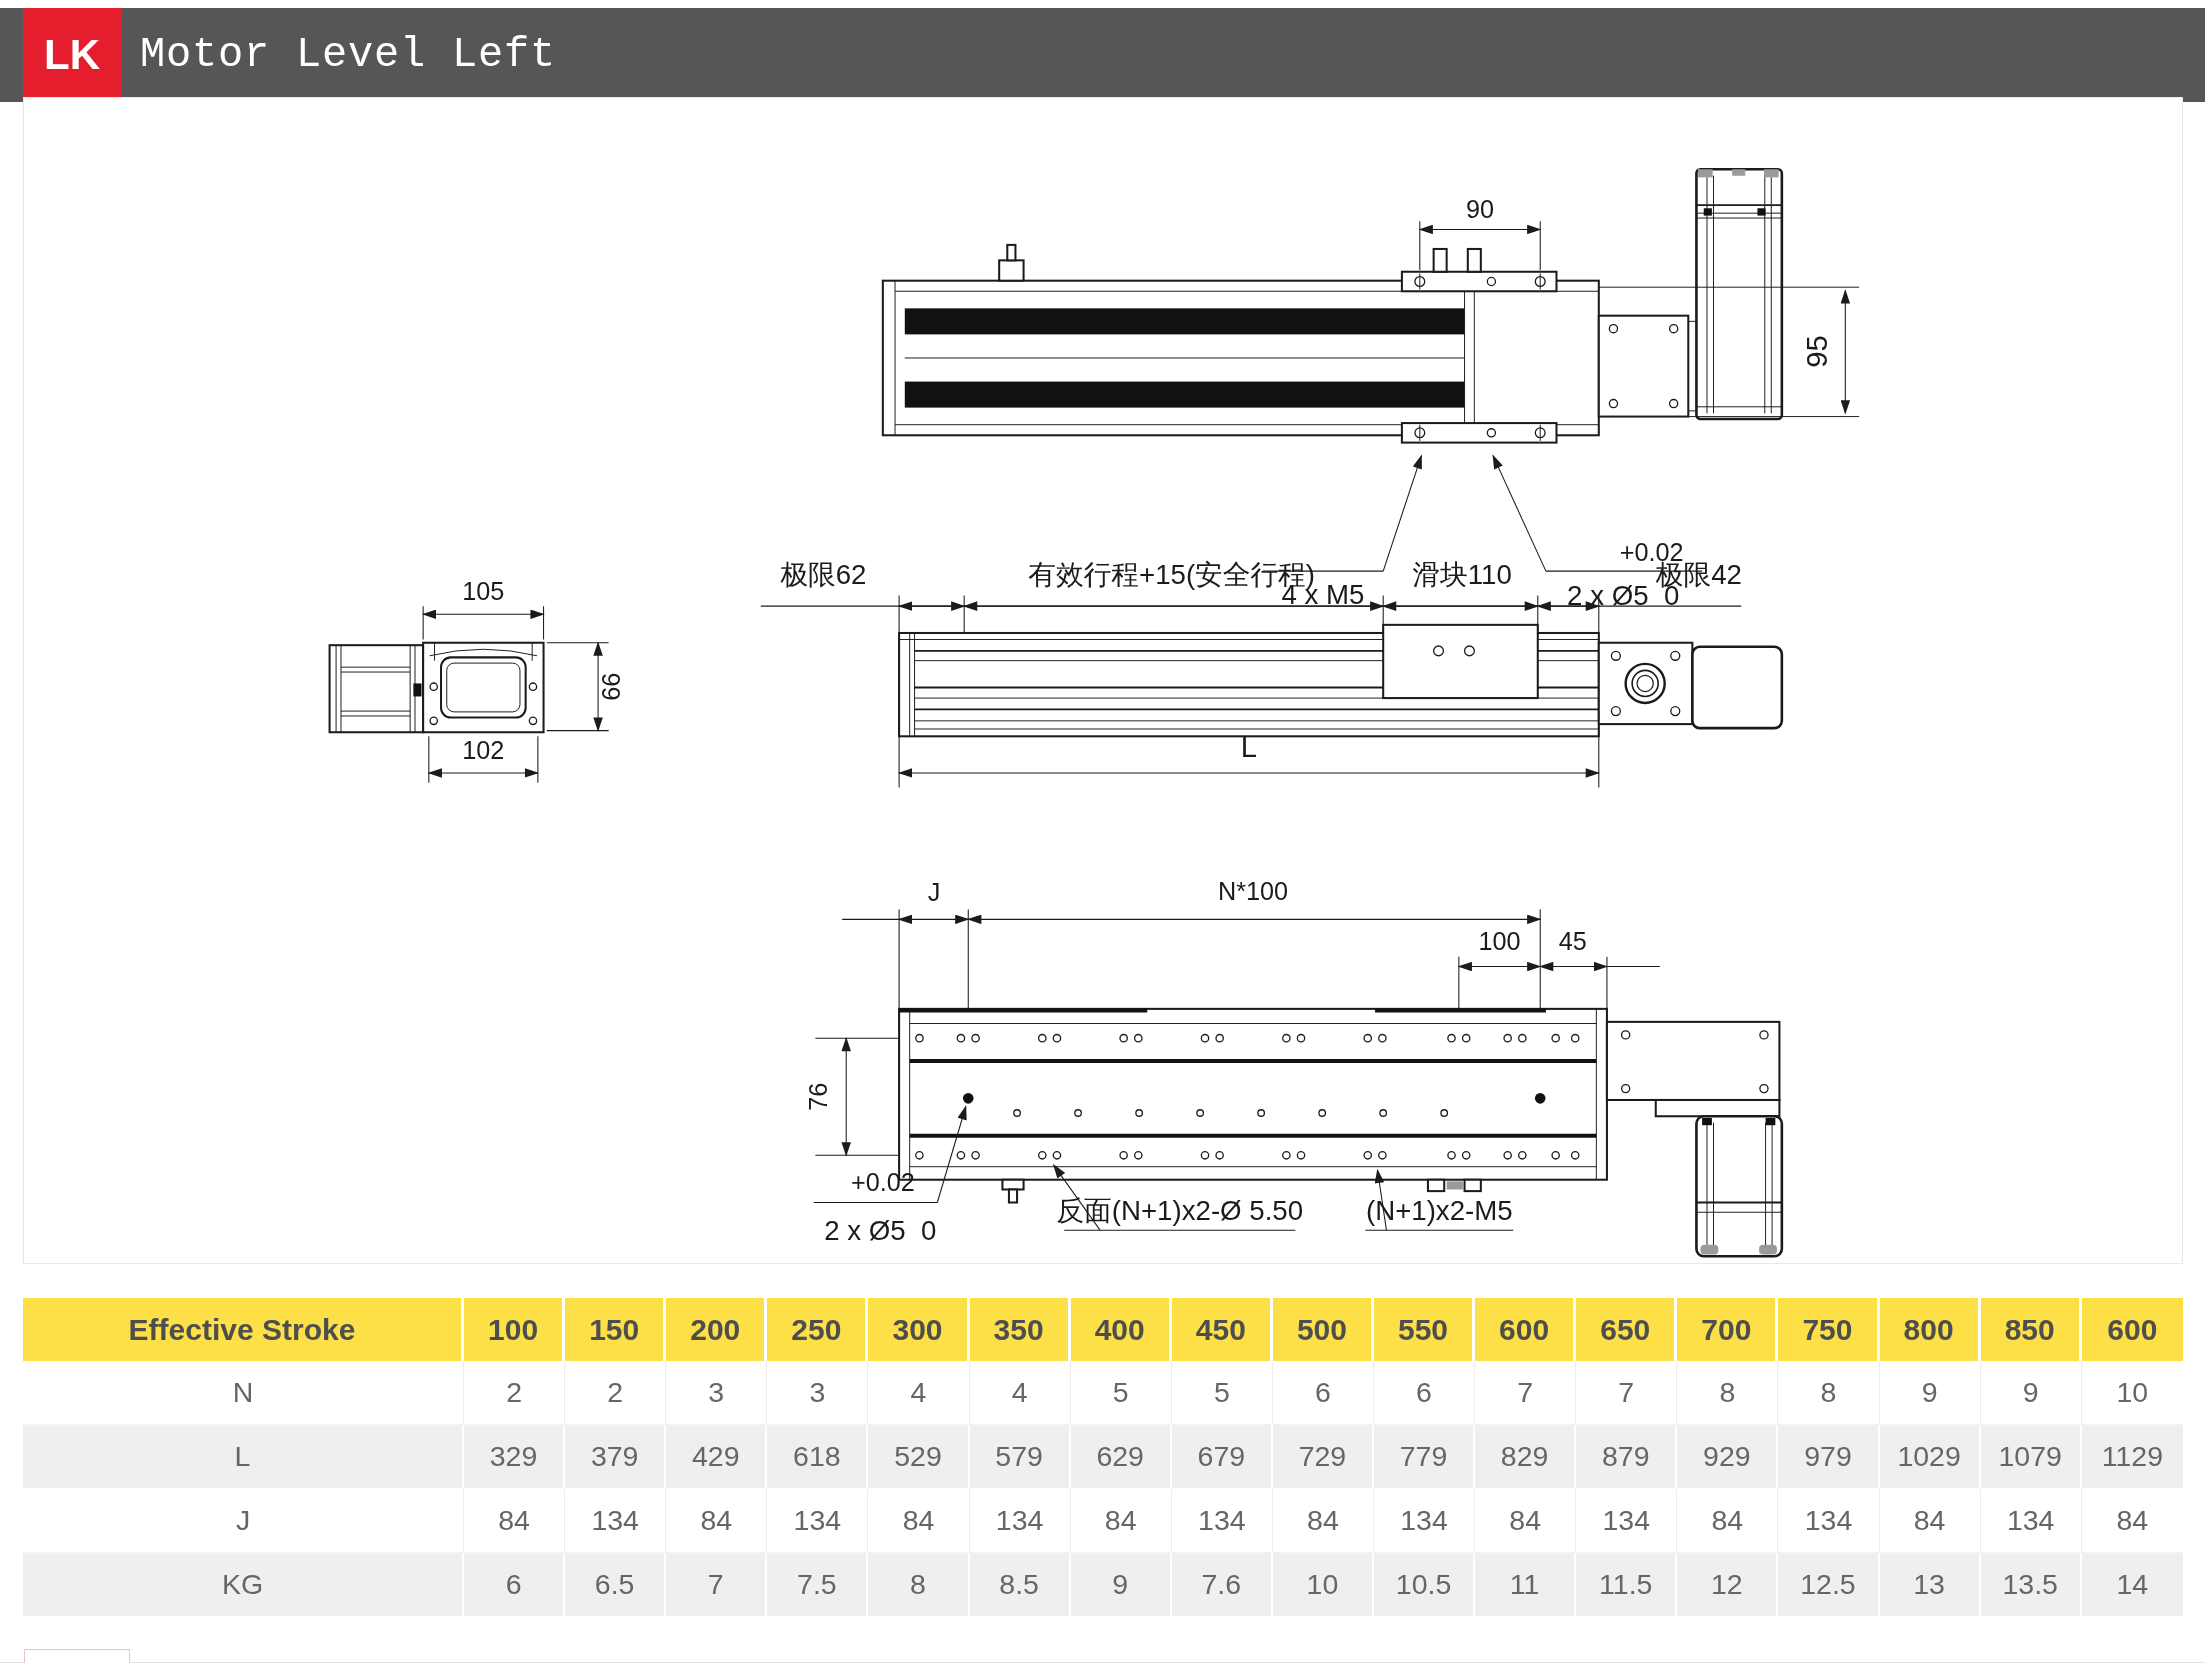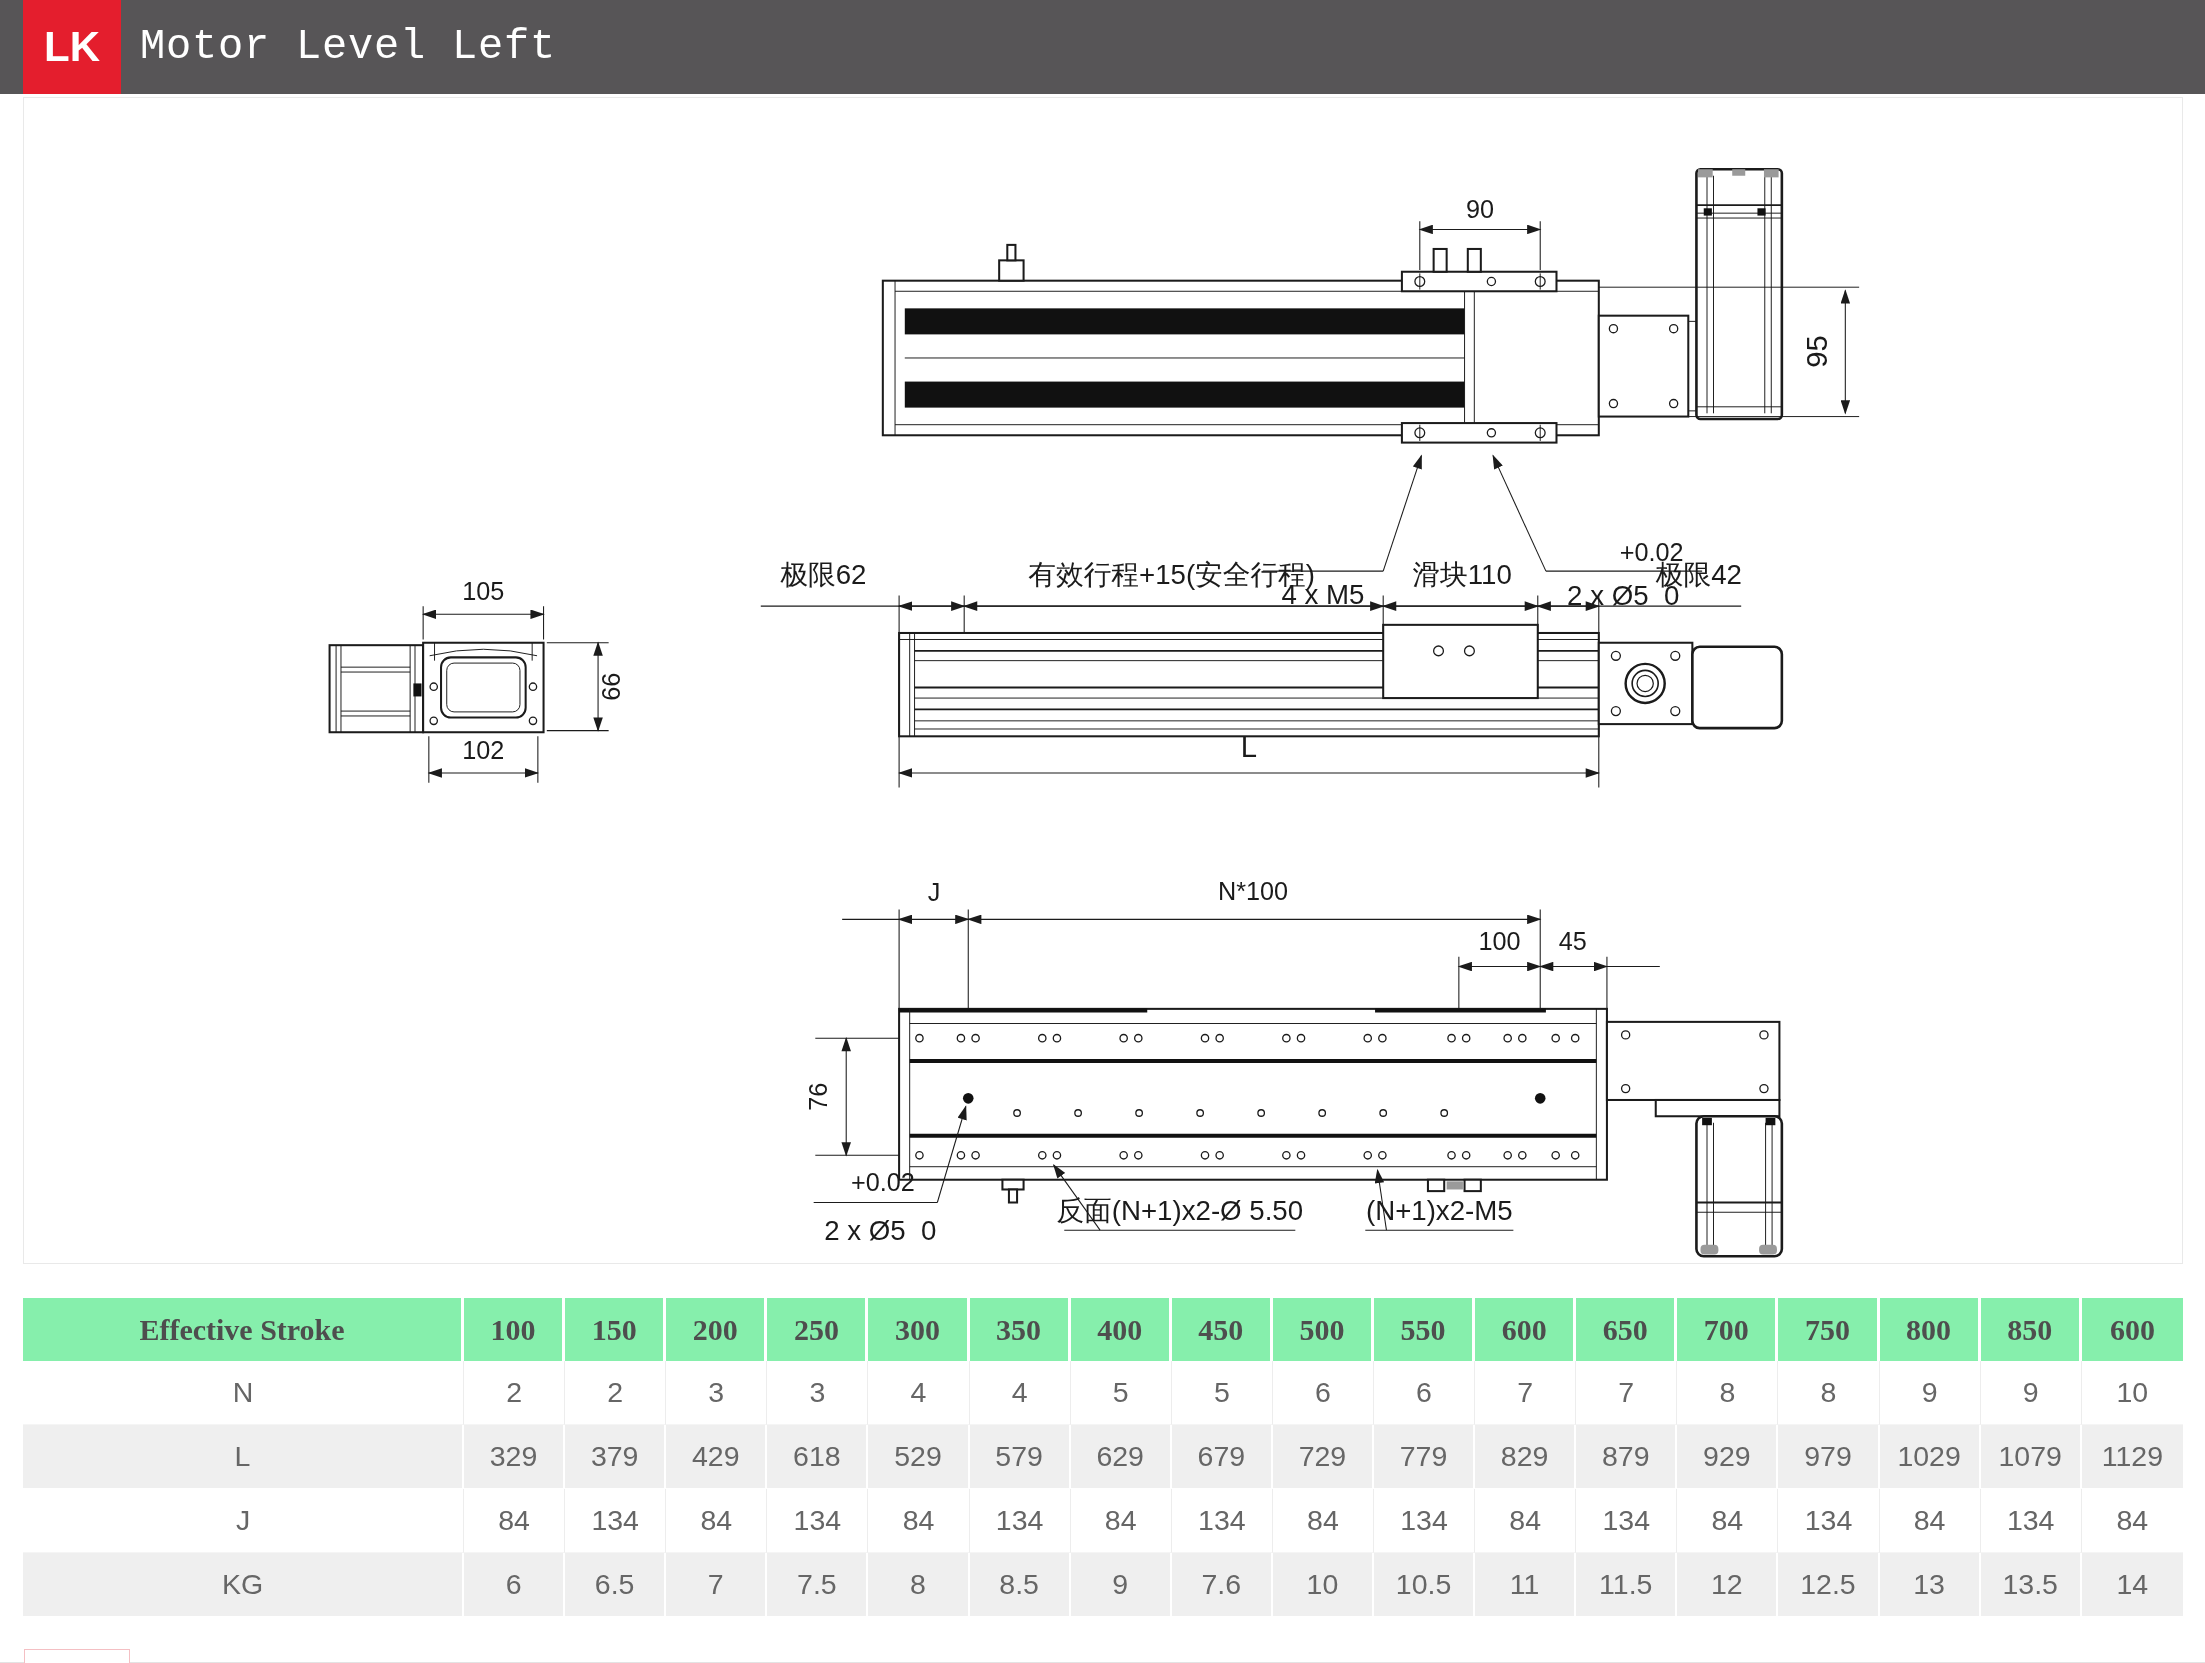--- a/index.html
+++ b/index.html
@@ -1,20 +1,20 @@
 <!DOCTYPE html>
 <html style="font-size:13px"><head>
 <meta charset="utf-8">
 <style>
   html,body{margin:0;padding:0;}
   body{width:2205px;height:1663px;position:relative;background:#fff;
        font-family:"Liberation Sans",sans-serif;overflow:hidden;}
 
   
-  .hdr{position:absolute;left:0;top:0;width:2205px;height:94px;background:#575557;}
+  .hdr{position:absolute;left:0;top:8px;width:2205px;height:94px;background:#575557;}
   .badge{position:absolute;left:23px;top:0;width:98px;height:94px;background:#e41e2d;
          color:#fff;font-weight:bold;font-size:42px;display:flex;align-items:center;justify-content:center;}
   .title{position:absolute;left:140px;top:0;height:94px;display:flex;align-items:center;
          color:#fff;font-size:42px;font-weight:400;letter-spacing:0.8px;white-space:nowrap;font-family:Liberation Mono, monospace;}
 
   
   .panel{position:absolute;left:23px;top:97px;width:2158px;height:1165px;
          border:0.8px solid #e9e9e9;background:#fff;}
   svg.draw{position:absolute;left:0;top:0;}
 
@@ -29,22 +29,22 @@
   .fillg{fill:#9a9a9a;stroke:none;}
   .dim{stroke:#1b1b1b;stroke-width:1.3px;fill:none;}
   text.dt{fill:#1b1b1b;font-size:31px;font-family:"Liberation Sans",sans-serif;}
   text.dtc{font-size:34px;}
   text.big{font-size:36px;}
 
   
   table.spec{position:absolute;left:23px;top:1298px;width:2160px;
              border-collapse:separate;border-spacing:0;table-layout:fixed;}
   table.spec td{text-align:center;vertical-align:middle;padding:0;}
-  tr.t-head td{height:63px;background:#86efac;font-weight:bold;font-size:30px;color:#4e4e4e;
-               border-right:3.3px solid #fff;font-family:Liberation Serif, serif;}
+  tr.t-head td{height:63px;background:#fde047;font-weight:bold;font-size:30px;color:#4e4e4e;
+               border-right:3.3px solid #fff;}
   tr.t-head td:last-child{border-right:none;}
   tr.t-row td{height:63px;font-size:28.5px;color:#666;}
   tr.r-white td{background:#fff;border-right:0.8px solid #ededed;border-bottom:0.8px solid #f5f5f5;}
   tr.r-gray td{background:#efefef;border-right:2.4px solid #fff;border-bottom:1.6px solid #fff;}
   tr.t-row td:last-child{border-right:none;}
   td.rowlabel{font-size:30px;}
 
   
   .stub{position:absolute;left:24.4px;top:1649px;width:104px;height:14.6px;
         border:1.6px solid #f4bfc3;background:#fff;z-index:2;}

